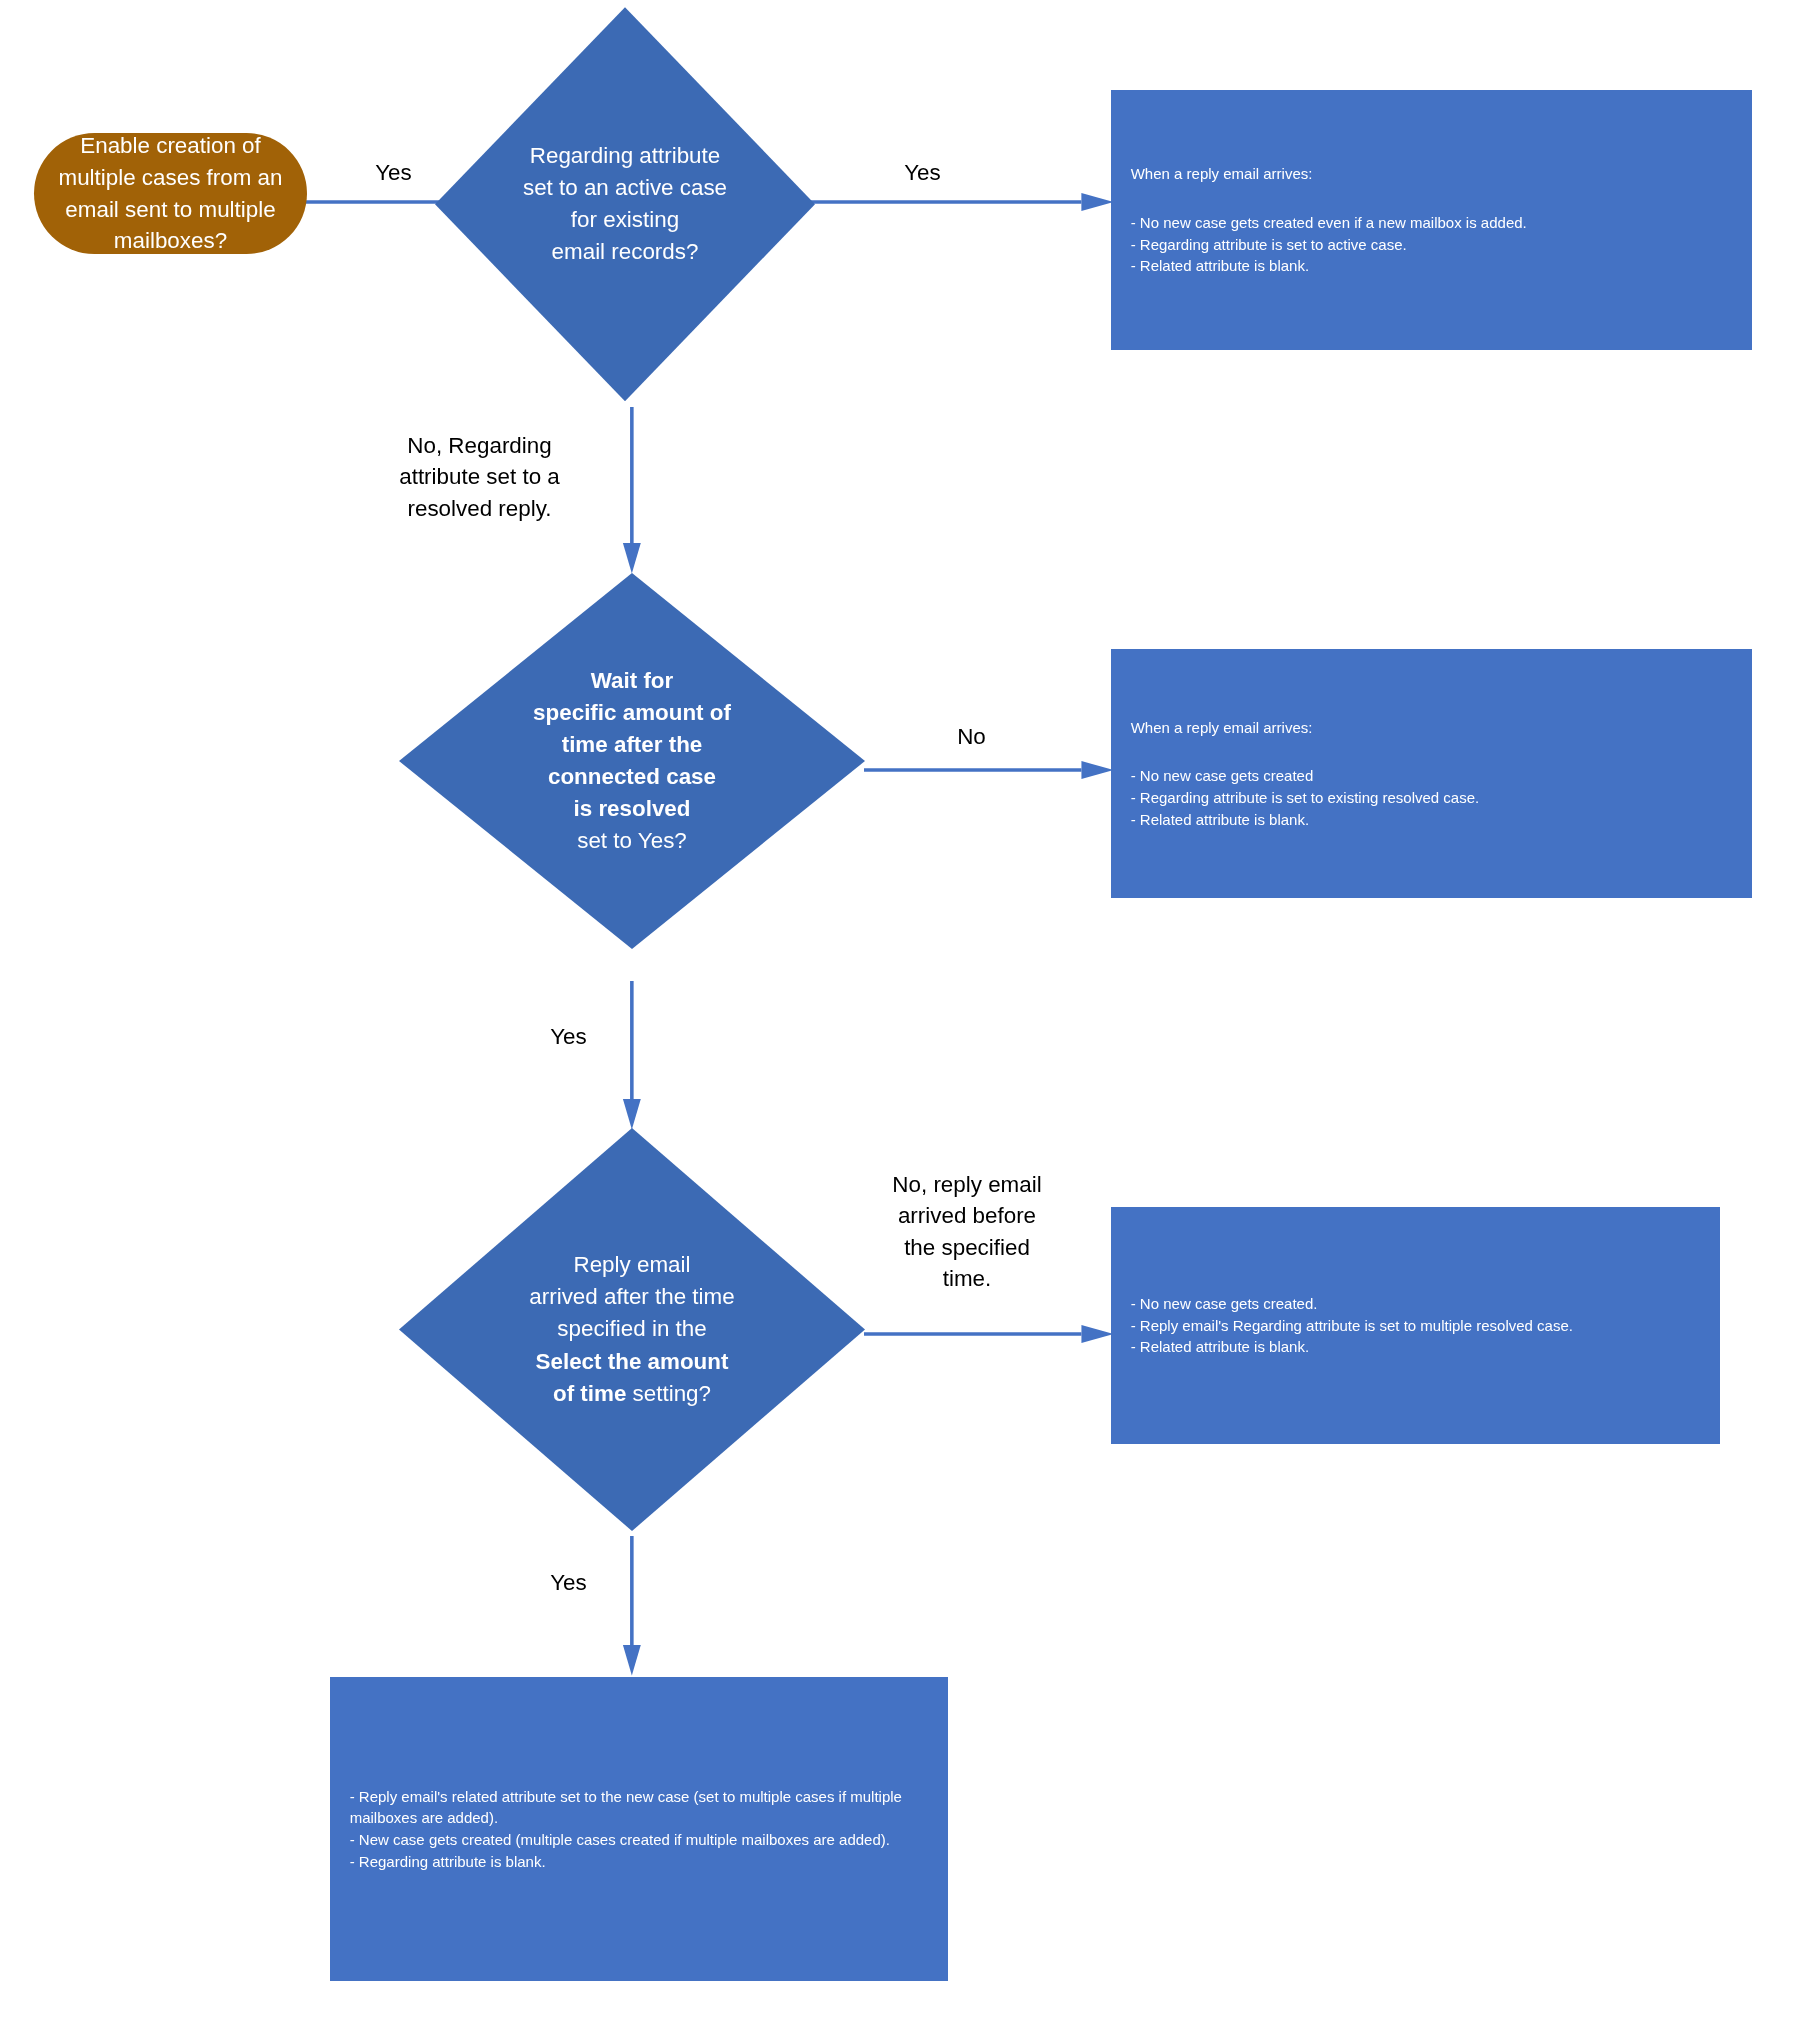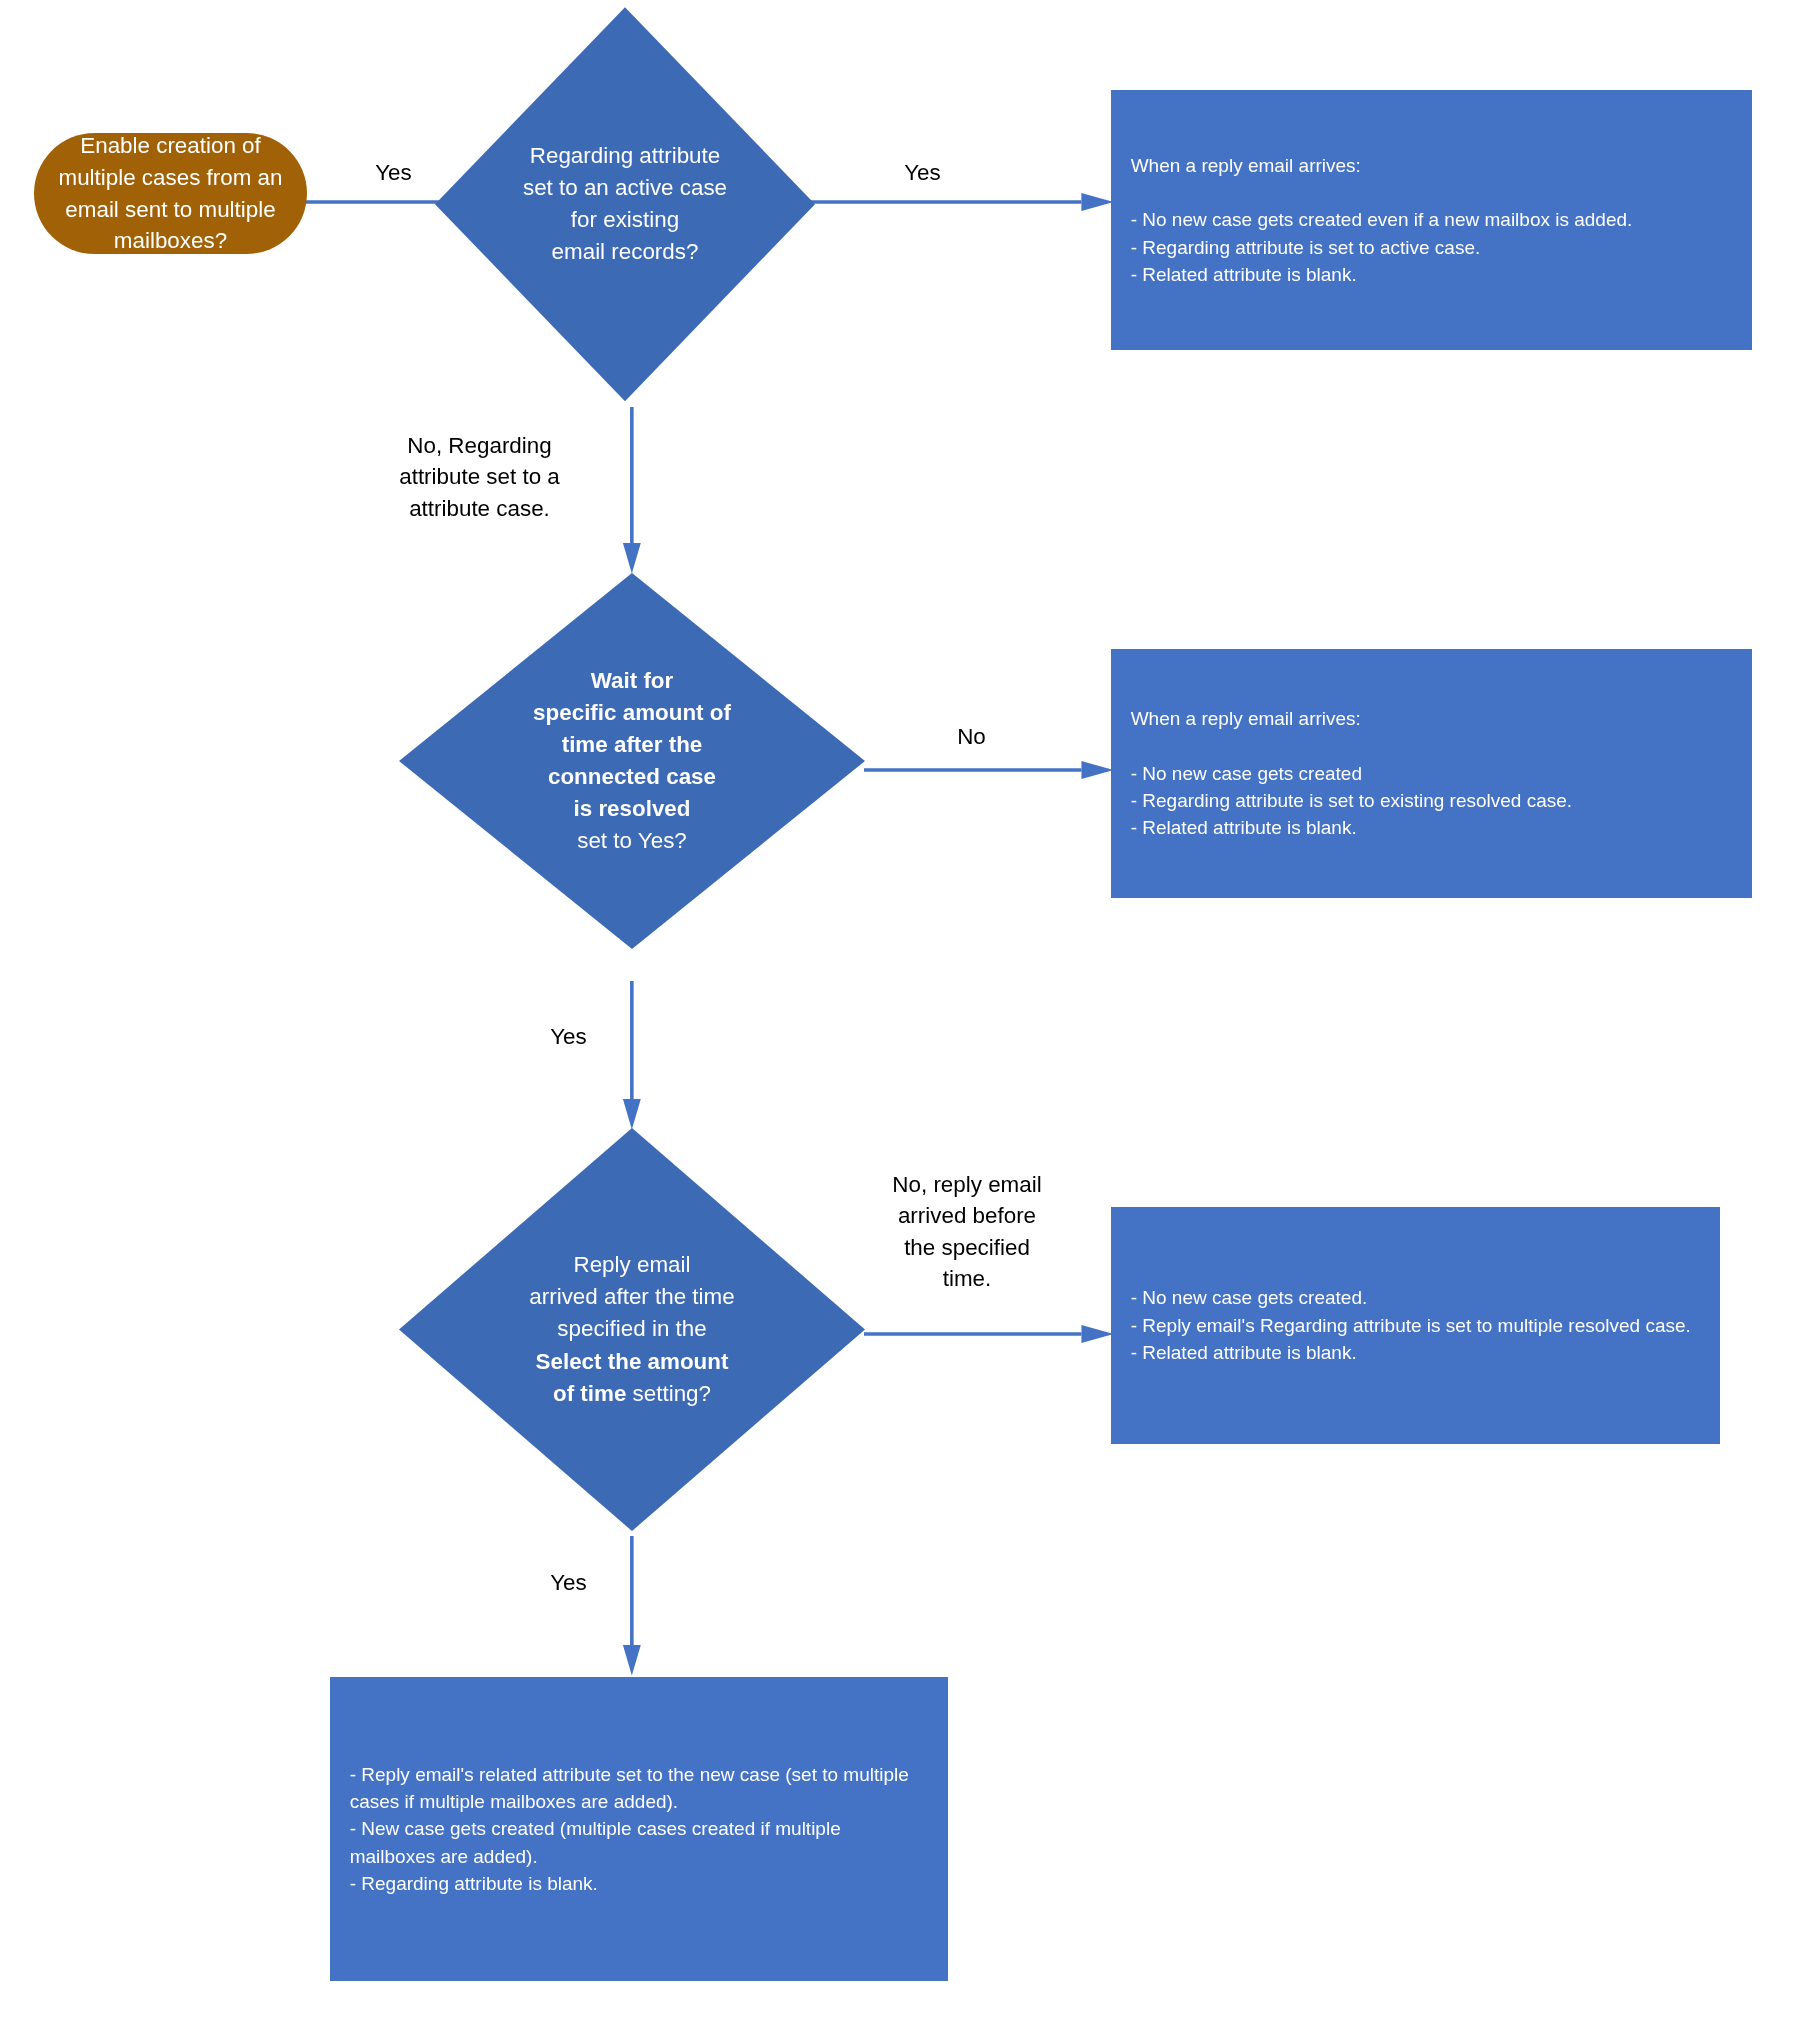--- a/index.html
+++ b/index.html
@@ -58,21 +58,21 @@
     line-height: 1.43;
     padding: 0 18%;
     box-sizing: border-box;
   }
   .diamond-text b { font-weight: bold; }
 
   
   .rect {
     background: #4472C4;
     color: #ffffff;
-    font-size: 19px;
+    font-size: 15px;
     line-height: 1.44;
     padding: 30px 19.7px;
     display: flex;
     flex-direction: column;
     justify-content: center;
   }
   .rect p { margin: 0; }
   .rect .spacer { height: 27px; }
 
   
@@ -129,21 +129,21 @@
     <line x1="11" y1="0" x2="11" y2="122"></line>
     <polygon points="1,122 21,122 11,156"></polygon>
   </svg>
 
   <div class="edge-label" style="left:304px; top:157px; width:179px;">Yes</div>
 
   <div class="edge-label" style="left:860px; top:157px; width:125px;">Yes</div>
 
   <div class="edge-label" style="left:336px; top:430px; width:287px;">No, Regarding
 attribute set to a
-attribute case.</div>
+resolved reply.</div>
 
   <div class="edge-label" style="left:909px; top:721px; width:125px;">No</div>
 
   <div class="edge-label" style="left:506px; top:1021px; width:125px;">Yes</div>
 
   <div class="edge-label" style="left:855px; top:1169px; width:224px;">No, reply email
 arrived before
 the specified
 time.</div>
 

